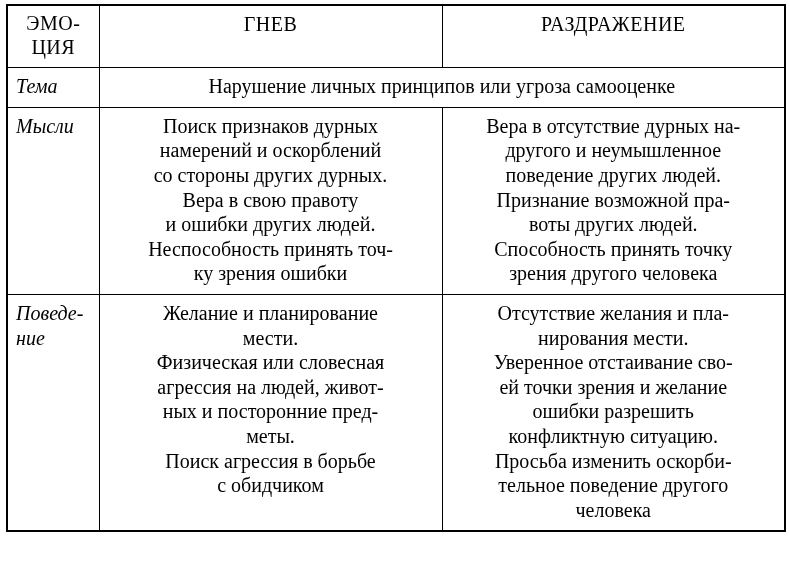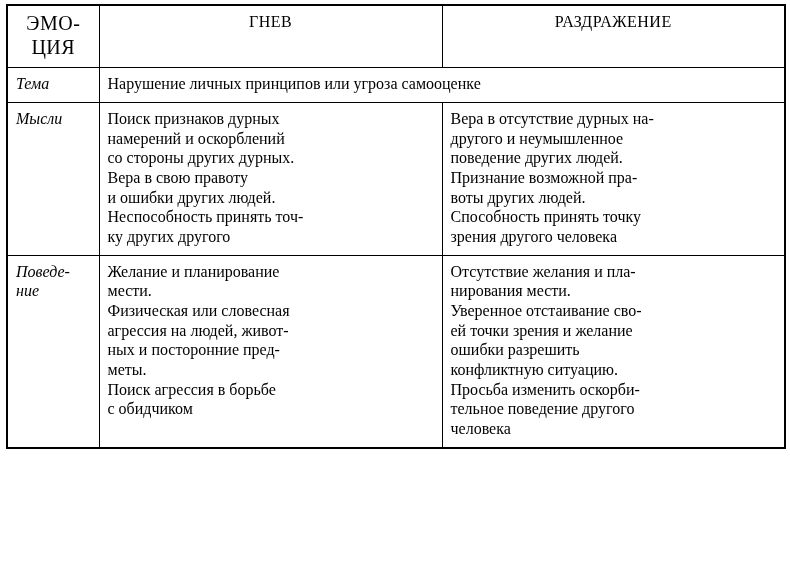--- a/index.html
+++ b/index.html
@@ -25,21 +25,21 @@
     width: 778px;
     border-collapse: collapse;
     table-layout: fixed;
     border: 2px solid #000;
   }
   table.emotion-table td,
   table.emotion-table th {
     border: 1.5px solid #000;
     vertical-align: top;
     padding: 6px 8px 8px 8px;
-    font-size: 16px;
+    font-size: 20px;
     line-height: 1.23;
   }
   col.c1 { width: 92px; }
   col.c2 { width: 343px; }
   col.c3 { width: 343px; }
 
   
   thead th {
     text-align: center;
     vertical-align: middle;
@@ -57,21 +57,21 @@
 
   
   td.row-label {
     font-style: italic;
     font-size: 20px;
     line-height: 1.22;
     padding-left: 7px;
     padding-right: 4px;
   }
   td.row-label .lbl-line { display: block; font-style: italic; }
-  td.cell .ln { display: block; white-space: pre; }
+  td.cell .ln { display: block; white-space: pre; text-align: center; }
 
   td.theme-cell {
     padding-top: 7px;
     padding-bottom: 9px;
   }
   td.thoughts-cell, td.behavior-cell {
     padding-top: 7px;
     margin-top: 32px;
   }
 </style>
@@ -109,21 +109,21 @@
         <td class="row-label">
           <span class="lbl-line">Мысли</span>
         </td>
         <td class="cell thoughts-cell">
           <span class="ln">Поиск признаков дурных</span>
           <span class="ln">намерений и оскорблений</span>
           <span class="ln">со стороны других дурных.</span>
           <span class="ln">Вера в свою правоту</span>
           <span class="ln">и ошибки других людей.</span>
           <span class="ln">Неспособность принять точ-</span>
-          <span class="ln">ку других другого</span>
+          <span class="ln">ку зрения ошибки</span>
         </td>
         <td class="cell thoughts-cell">
           <span class="ln">Вера в отсутствие дурных на-</span>
           <span class="ln">другого и неумышленное</span>
           <span class="ln">поведение других людей.</span>
           <span class="ln">Признание возможной пра-</span>
           <span class="ln">воты других людей.</span>
           <span class="ln">Способность принять точку</span>
           <span class="ln">зрения другого человека</span>
         </td>

